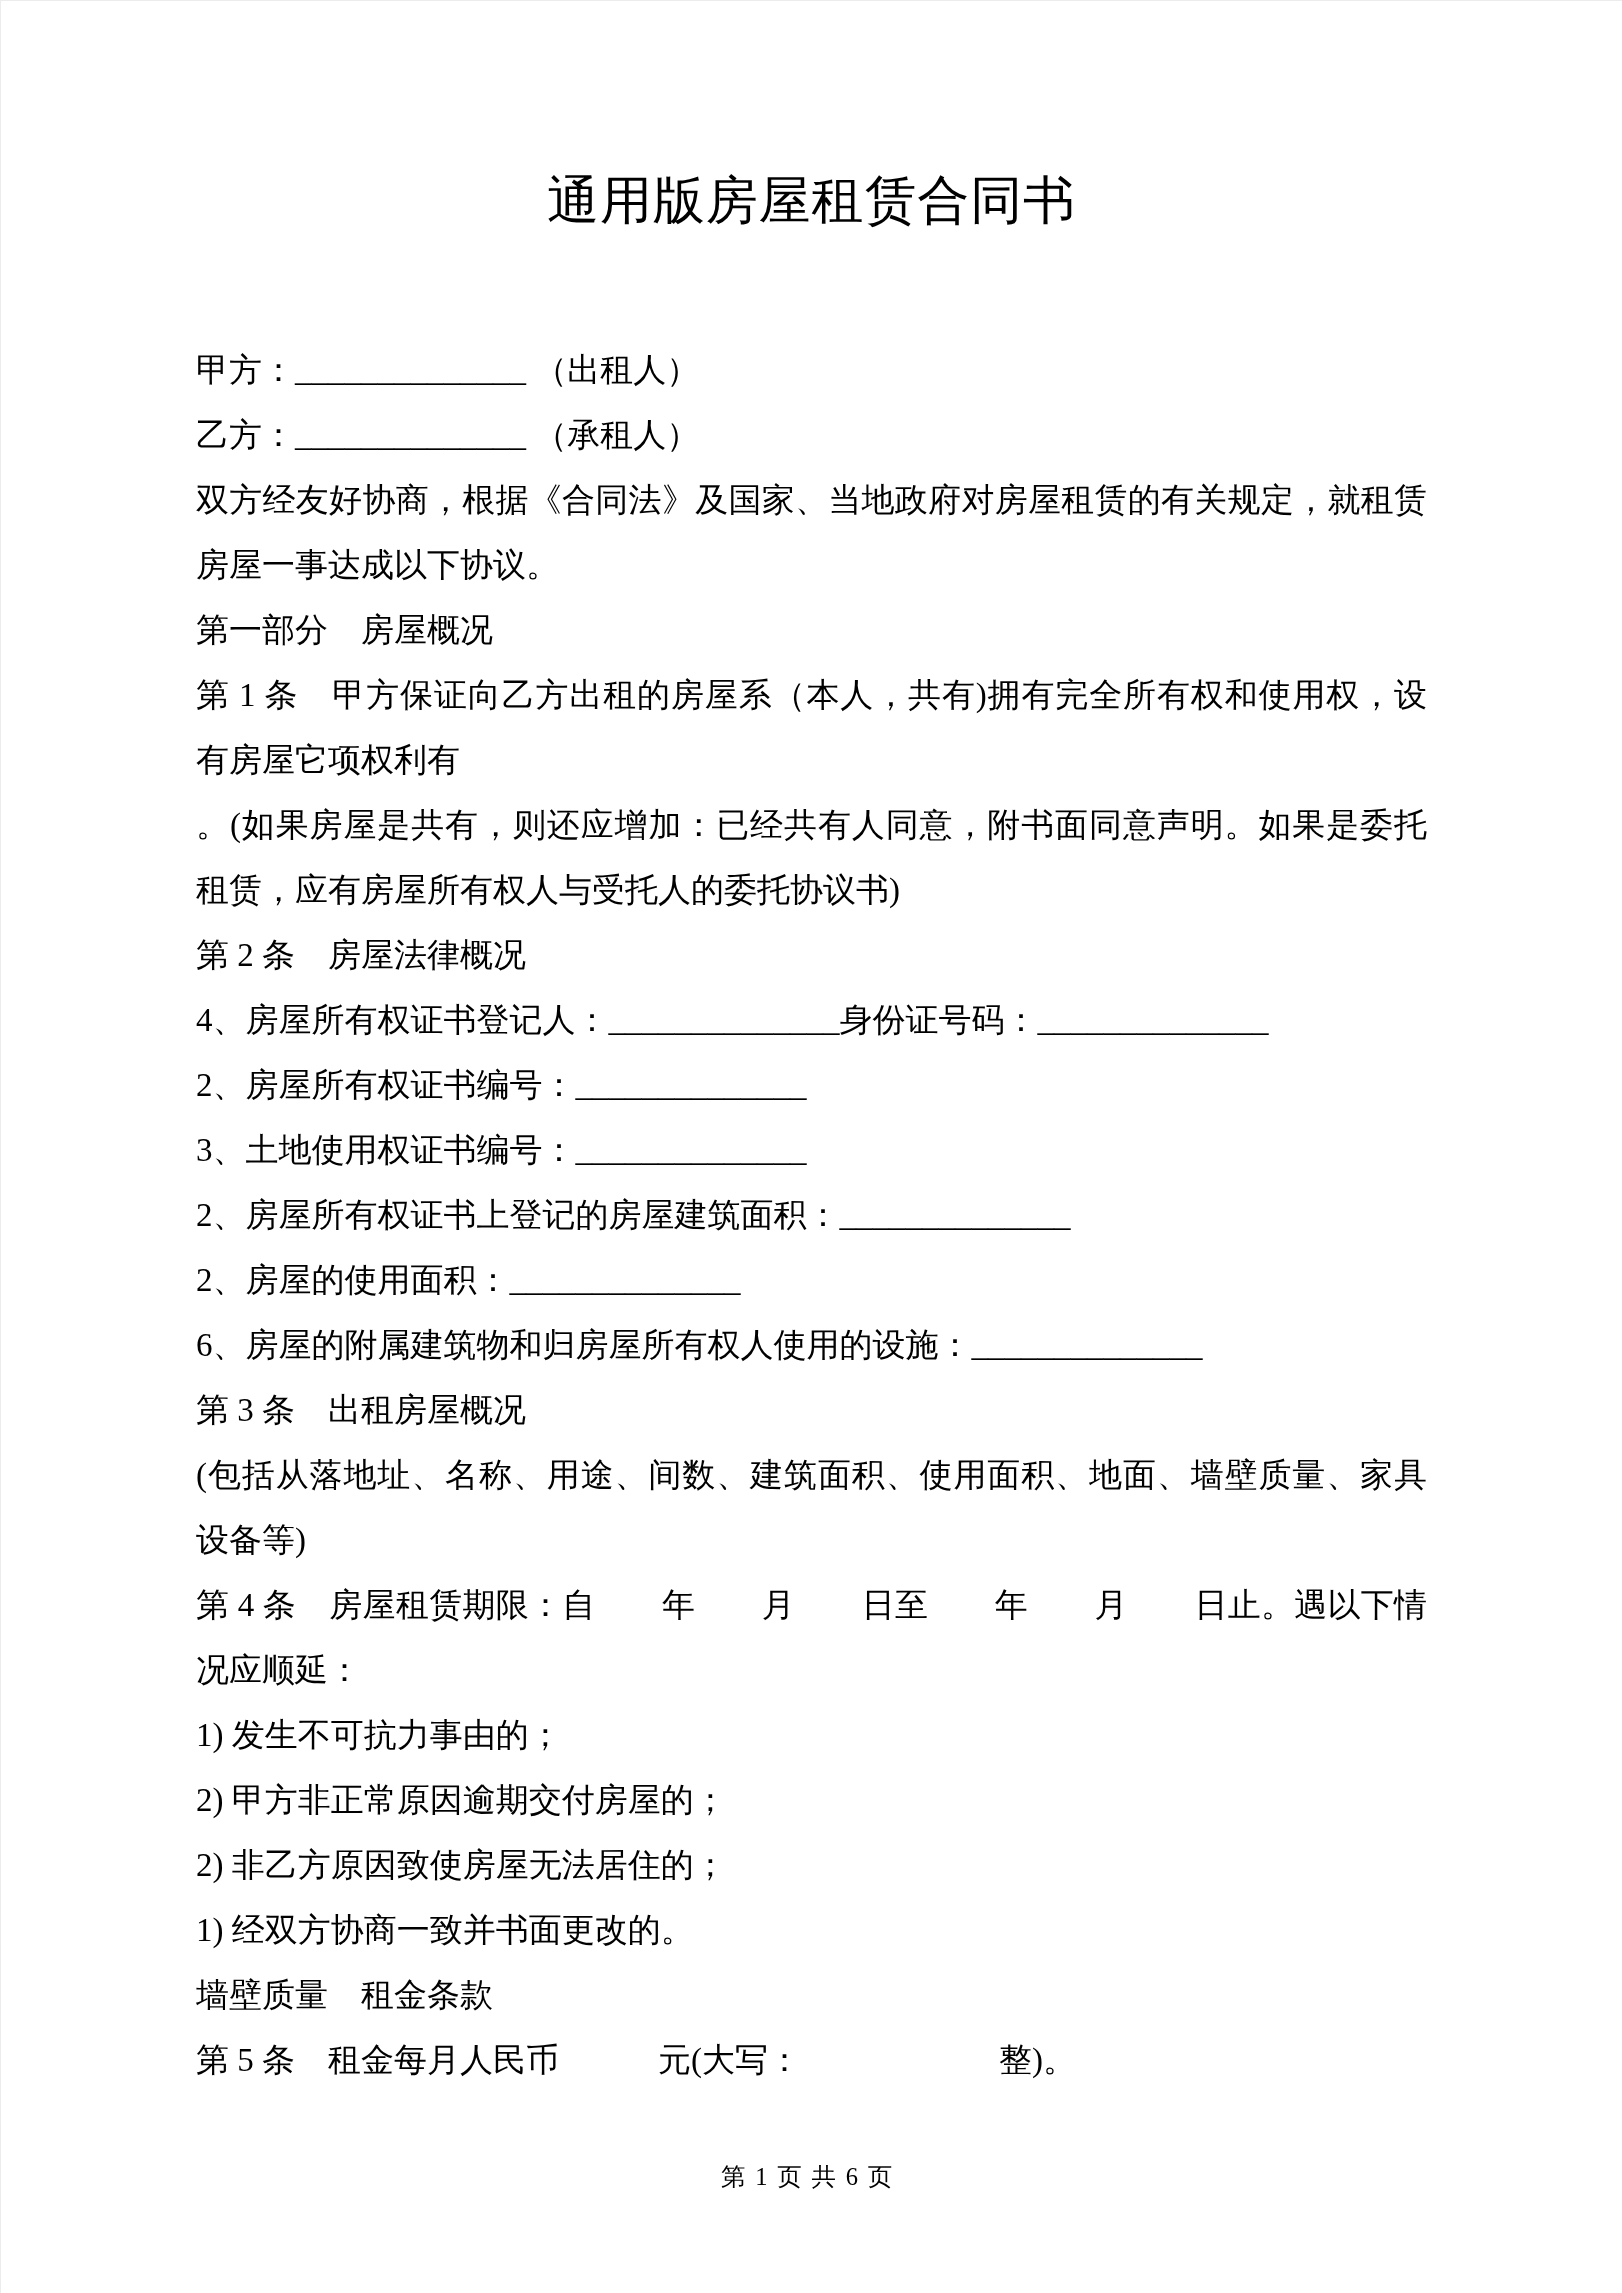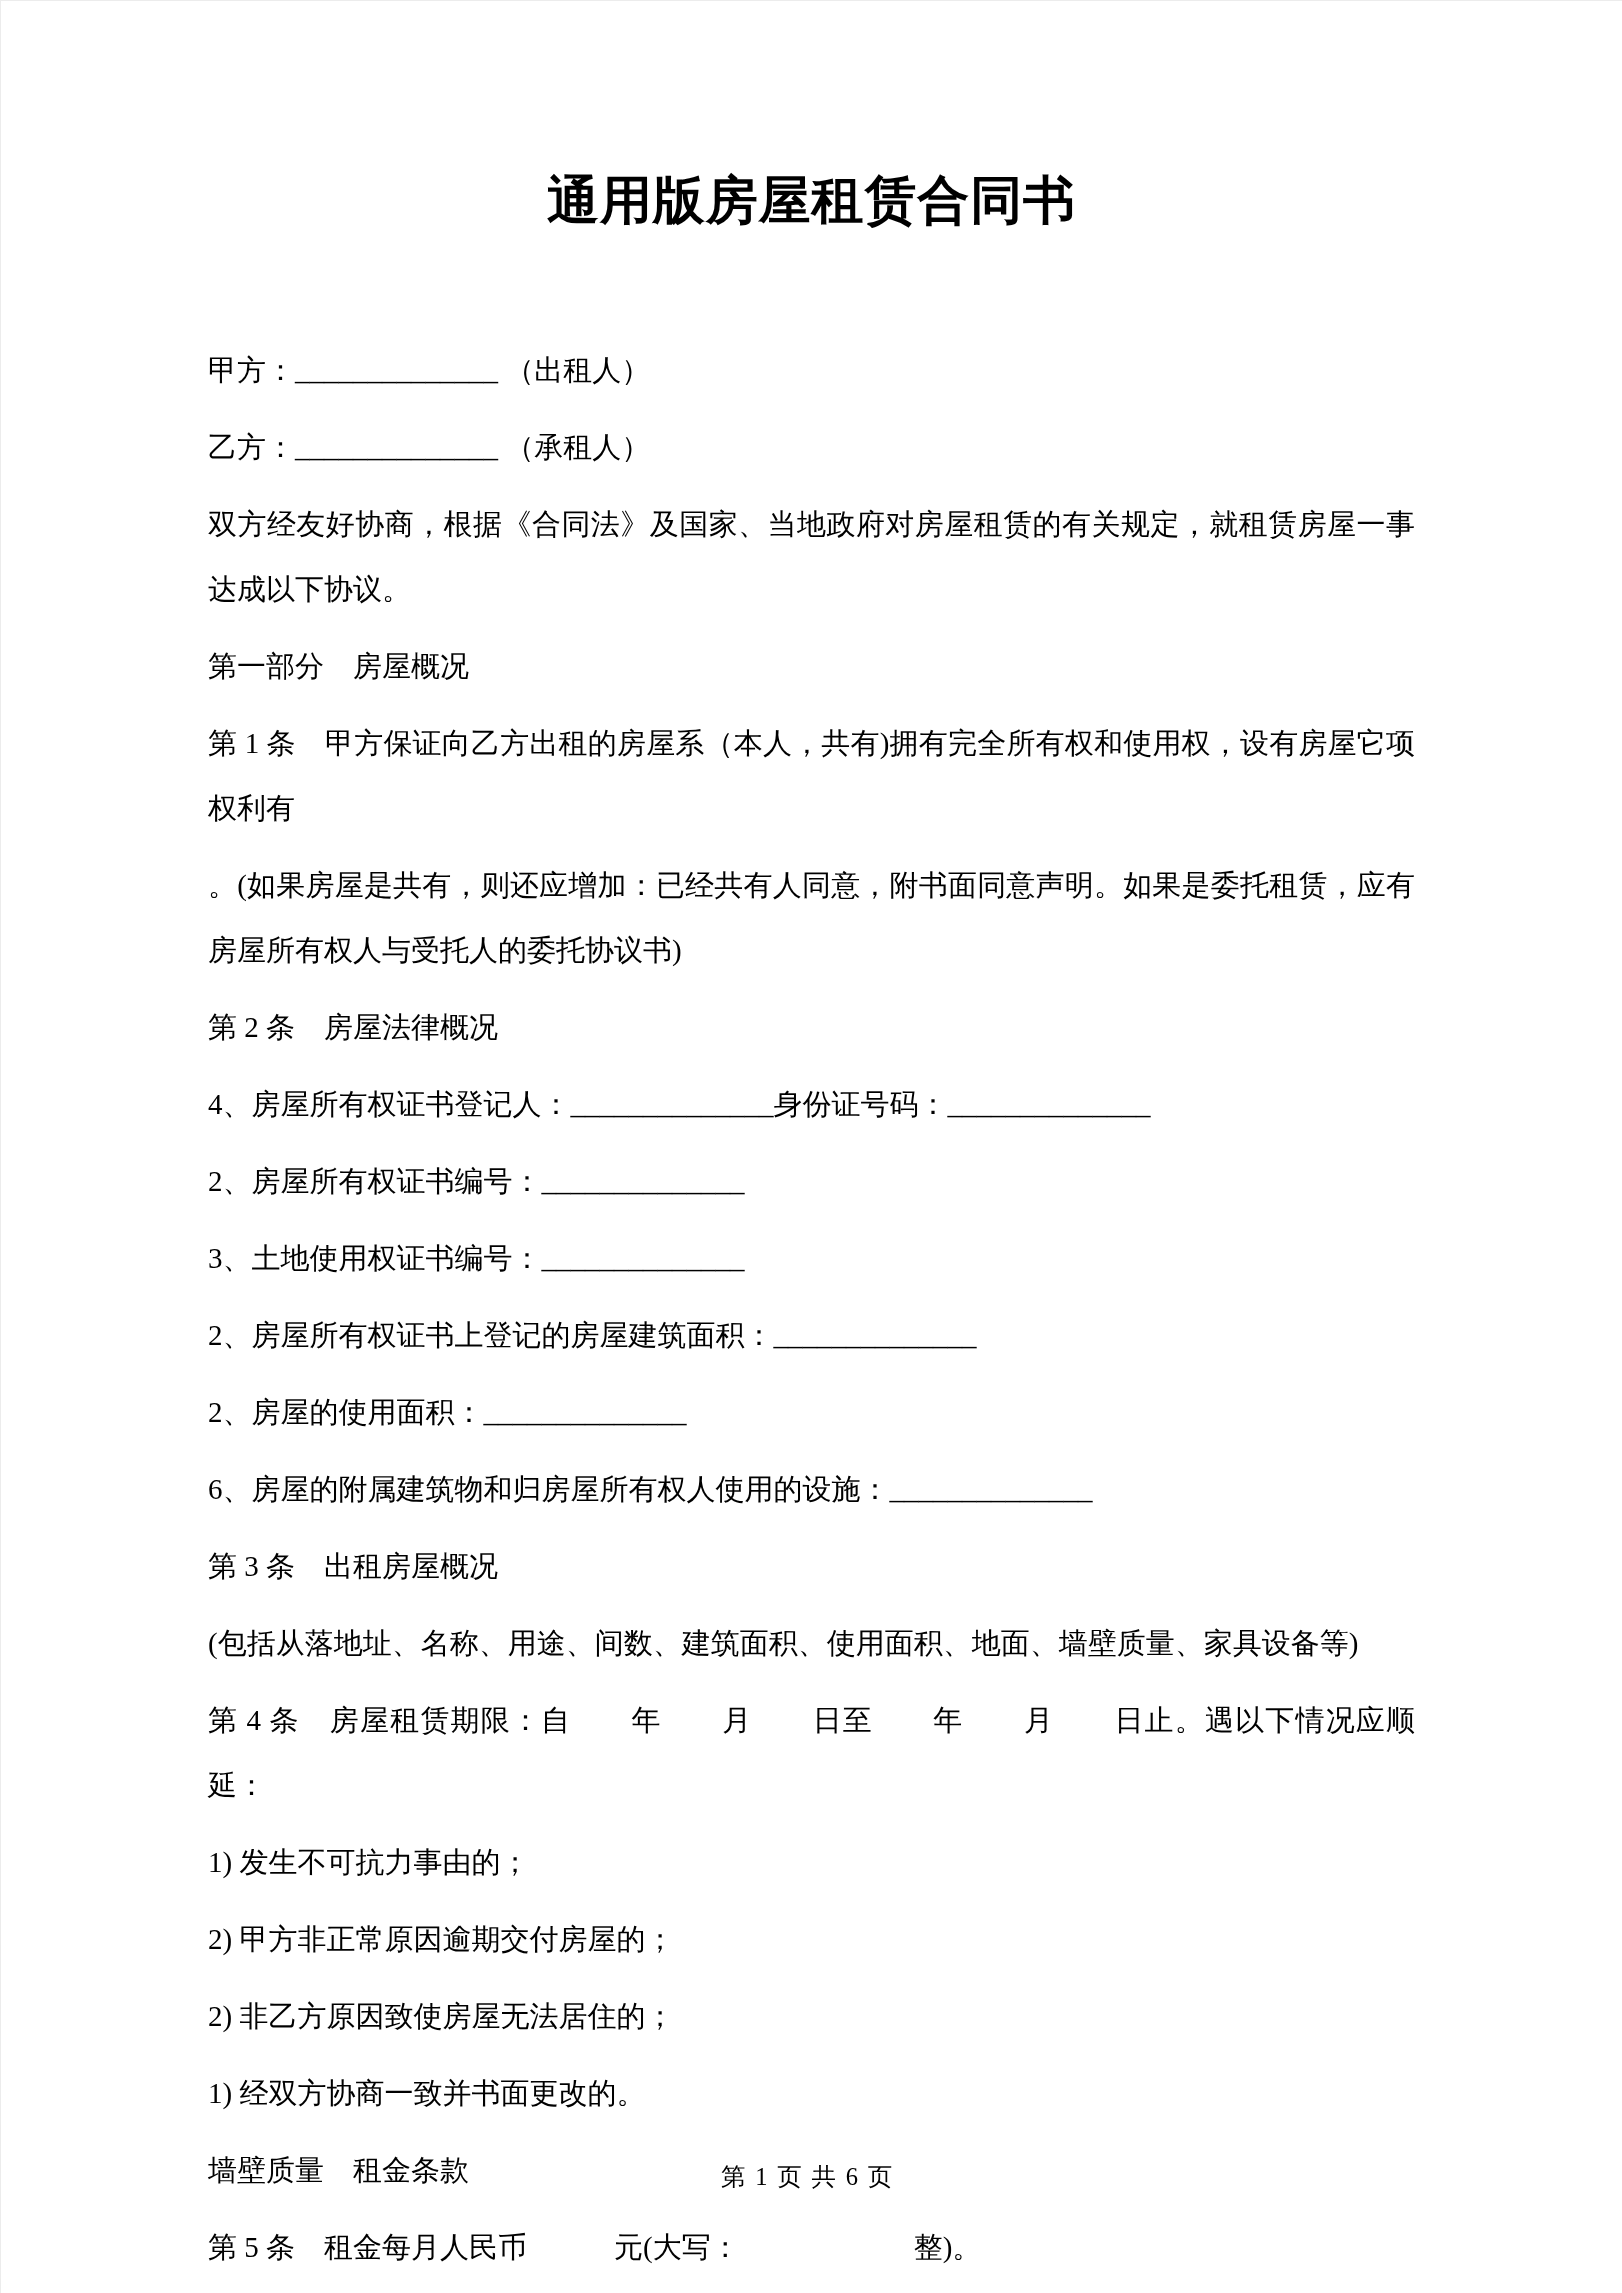--- a/index.html
+++ b/index.html
@@ -15,27 +15,27 @@
     position: absolute;
     inset: 0;
     box-sizing: border-box;
     border: 0.9px solid #ececec;
     background: #ffffff;
     padding: 165px 195px 0 195px;
   }
   .doc-title {
     margin: 0 0 102px 0;
     font-size: 52px;
-    font-weight: 700;
+    font-weight: 400;
     text-align: center;
     letter-spacing: 0.9px;
   }
   .doc-body p {
-    margin: 12px;
-    font-size: 29px;
+    margin: 0;
+    font-size: 33px;
     line-height: 65px;
     text-align: justify;
     white-space: pre-wrap;
   }
   .page-footer {
     position: absolute;
     left: 0;
     right: 8px;
     bottom: 100px;
     text-align: center;

